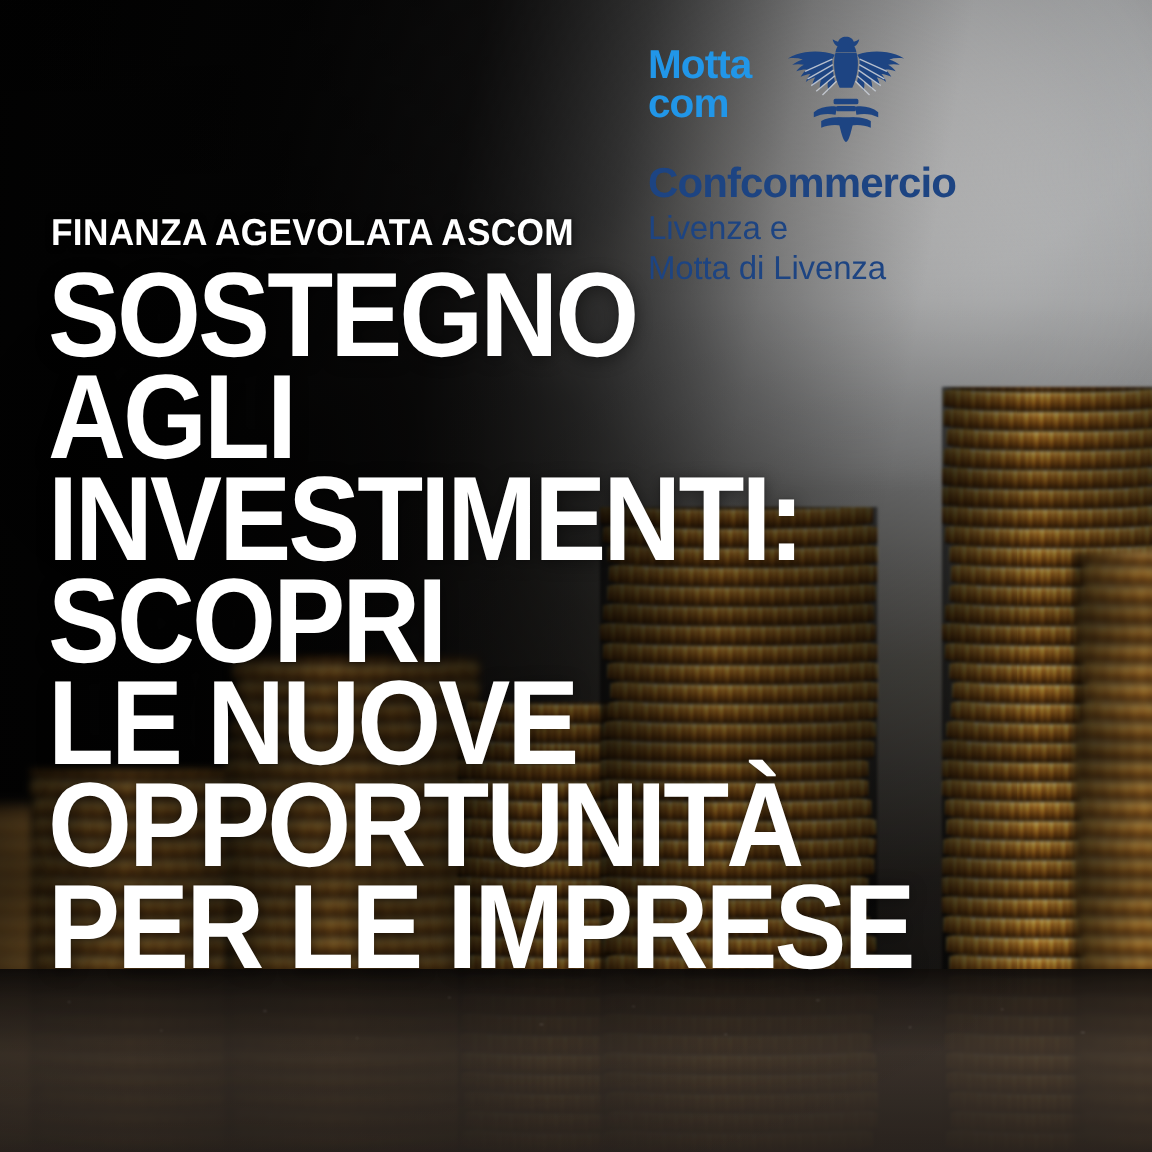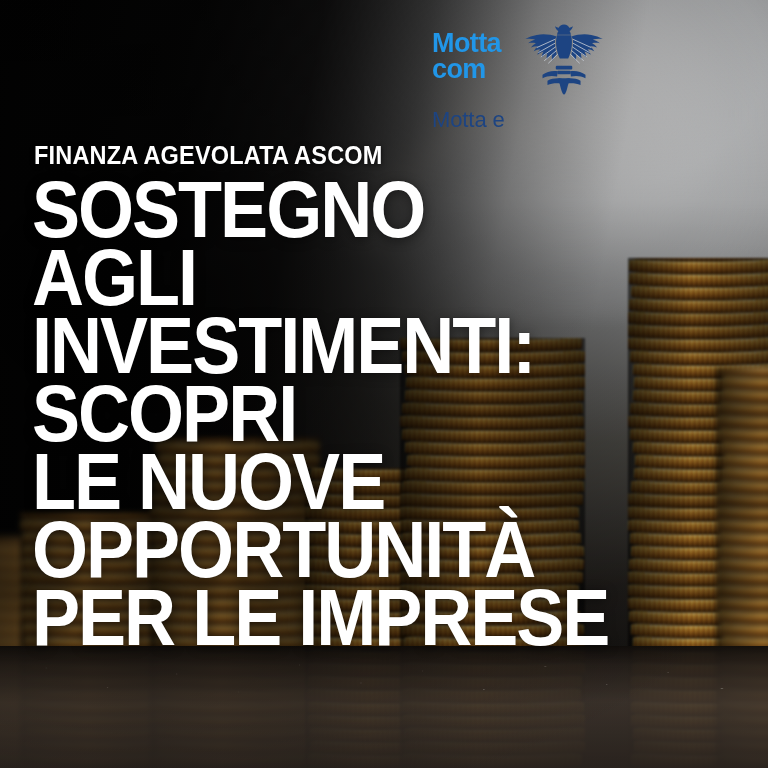--- a/index.html
+++ b/index.html
@@ -471,18 +471,20 @@
             <path d="M76 64c-5-4-12-5.6-18.6-4.4l1 6.4C64.4 64.6 70.7 65.2 76 68v-4z"></path>
             <path d="M30 71c5.4-2.8 11.6-3.6 17.4-2.4l-.9 6.1C41 73.6 35.1 74.2 30 76.4V71z"></path>
             <path d="M70 71c-5.4-2.8-11.6-3.6-17.4-2.4l.9 6.1C59 73.6 64.9 74.2 70 76.4V71z"></path>
 
             <path d="M43 68h14l-3.2 12.5c-1.2 4.6-2.7 7.4-3.8 7.4s-2.6-2.8-3.8-7.4L43 68z"></path>
           </g>
         </svg>
       </div>
 
       <div class="cc-name">
-        <div class="cc-sub">Motta e</div>
+        <div class="cc-title">Confcommercio</div>
+        <div class="cc-sub">Livenza e</div>
+        <div class="cc-sub">Motta di Livenza</div>
       </div>
     </div>
 
   </div>
 </div>
 
 </body></html>

